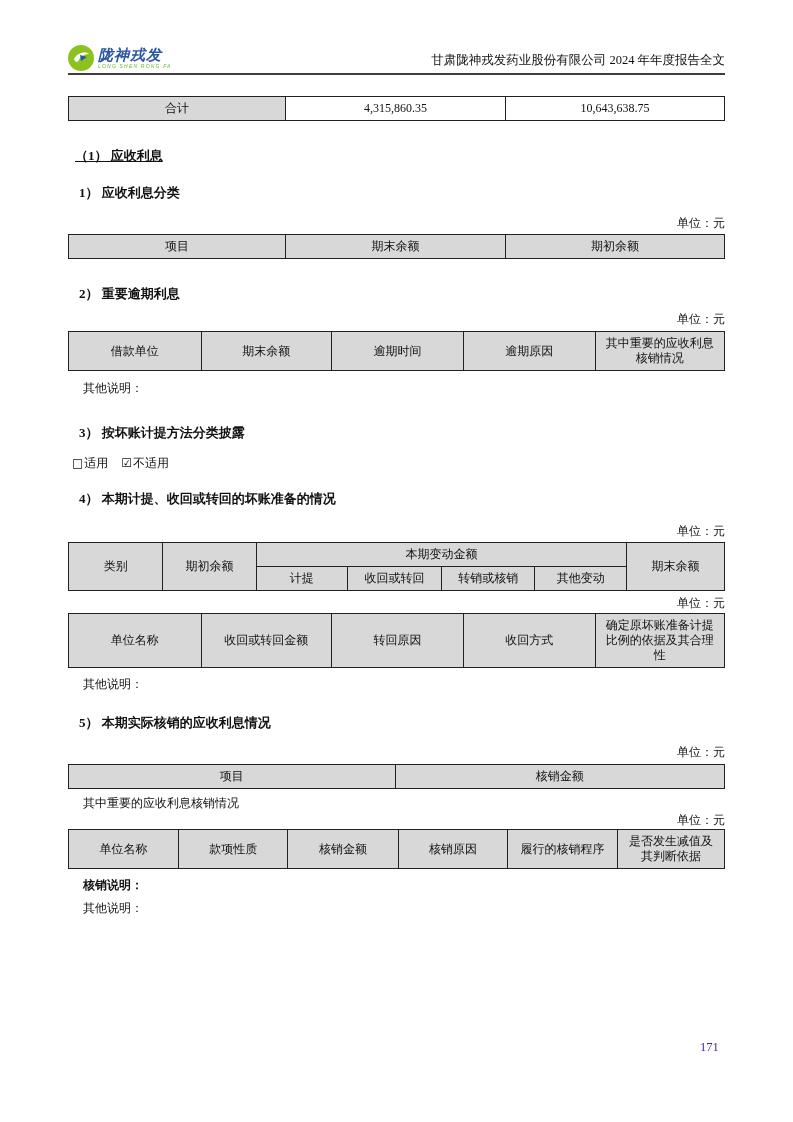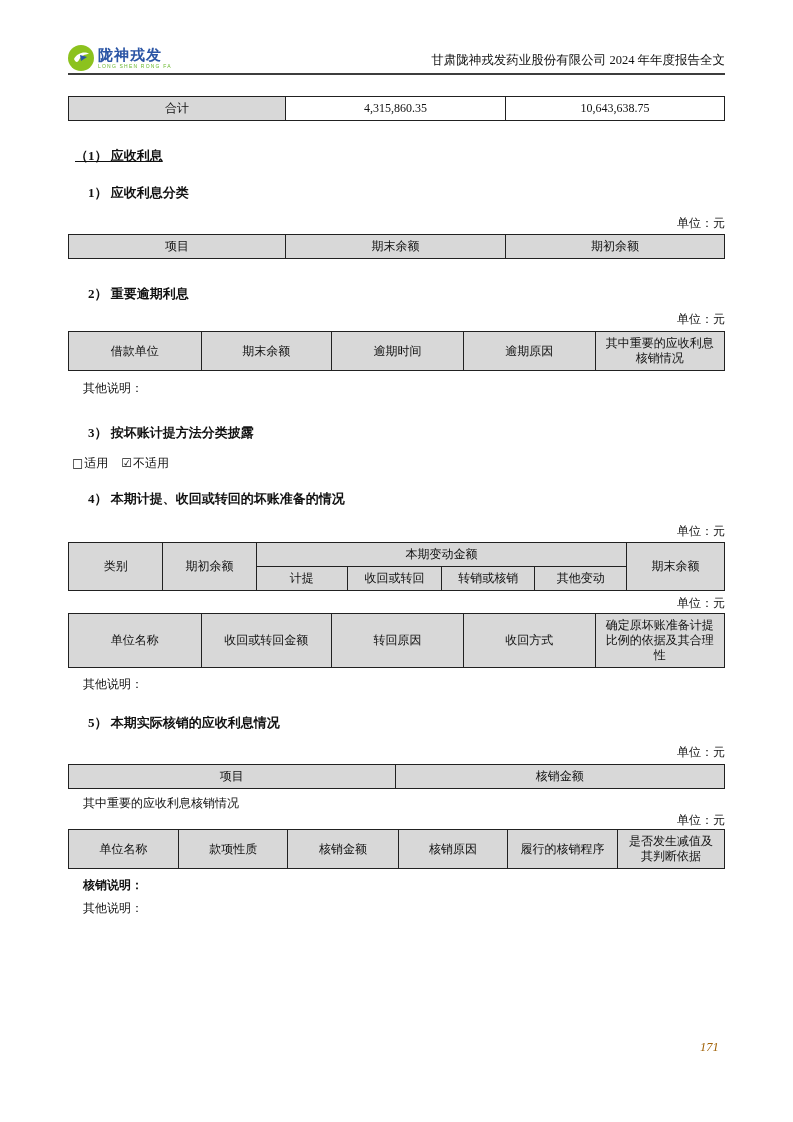--- a/index.html
+++ b/index.html
@@ -6,30 +6,30 @@
   .page {
     position:relative; width:793px; height:1122px; background:#ffffff;
     font-family:"Liberation Serif","DejaVu Serif",serif; color:#111; overflow:hidden;
   }
   .content { position:absolute; left:68px; top:0; width:657px; }
 
   
   .header { margin-top:45px; display:flex; justify-content:space-between; align-items:flex-end;
             border-bottom:2px solid #3d3d3d; padding-bottom:2px; }
   .logo { display:flex; align-items:center; gap:4px; }
-  .brand-text { display:flex; flex-direction:column; line-height:1; }
+  .brand-text { display:flex; flex-direction:column; line-height:1;font-style:italic; }
   .brand-name { font-family:"Liberation Sans","DejaVu Sans",sans-serif; font-weight:bold;
                 font-size:15px; color:#2b55a5; letter-spacing:1px; }
   .brand-sub { font-family:"Liberation Sans","DejaVu Sans",sans-serif; font-size:5px;
                color:#6ab82d; letter-spacing:1.2px; margin-top:2px; }
   .report-title { font-size:12.5px; color:#111; padding-bottom:2px; }
 
   
   .h1 { font-size:13px; font-weight:bold; line-height:16px; margin:27px 0 0 7px;text-decoration:underline; }
-  .h2 { font-size:13px; font-weight:bold; line-height:16px; margin-left:20px; }
+  .h2 { font-size:13px; font-weight:bold; line-height:16px; margin-left:11px; }
   .unit { font-size:12px; line-height:15px; text-align:right; }
   .note { font-size:12px; line-height:15px; margin-left:15px; }
   .cbline { font-size:12px; line-height:15px; margin-left:4px; }
   .cb + .cb { margin-left:10px; }
   .cb .glyph { margin-right:1px; font-family:"DejaVu Sans",sans-serif; font-size:12px; }
 
   
   table.tbl { width:100%; border-collapse:collapse; table-layout:fixed; }
   table.tbl td { border:1px solid #212121; font-size:12px; line-height:15px;
                  text-align:center; vertical-align:middle; padding:4px 6px;
@@ -57,21 +57,21 @@
   .m-note4b { margin-top:9px; }
   .m-sub5 { margin-top:23px; }
   .m-unit5 { margin-top:14px; }
   .m-tbl5a { margin-top:4px; }
   .m-note5a { margin-top:7px; }
   .m-unit5b { margin-top:2px; }
   .m-tbl5b { margin-top:1px; }
   .m-note5b1 { margin-top:9px;font-weight:bold; }
   .m-note5b2 { margin-top:8px; }
 
-  .page-number { position:absolute; left:700px; top:1040px; font-size:12.5px; color:#a16207;font-style:italic; }
+  .page-number { position:absolute; left:700px; top:1040px; font-size:12.5px; color:#4c1d95; }
 </style>
 </head>
 <body>
 
 <div class="page">
   <div class="content">
 
     <div class="header">
       <div class="logo">
         <svg width="26" height="26" viewBox="0 0 26 26">

